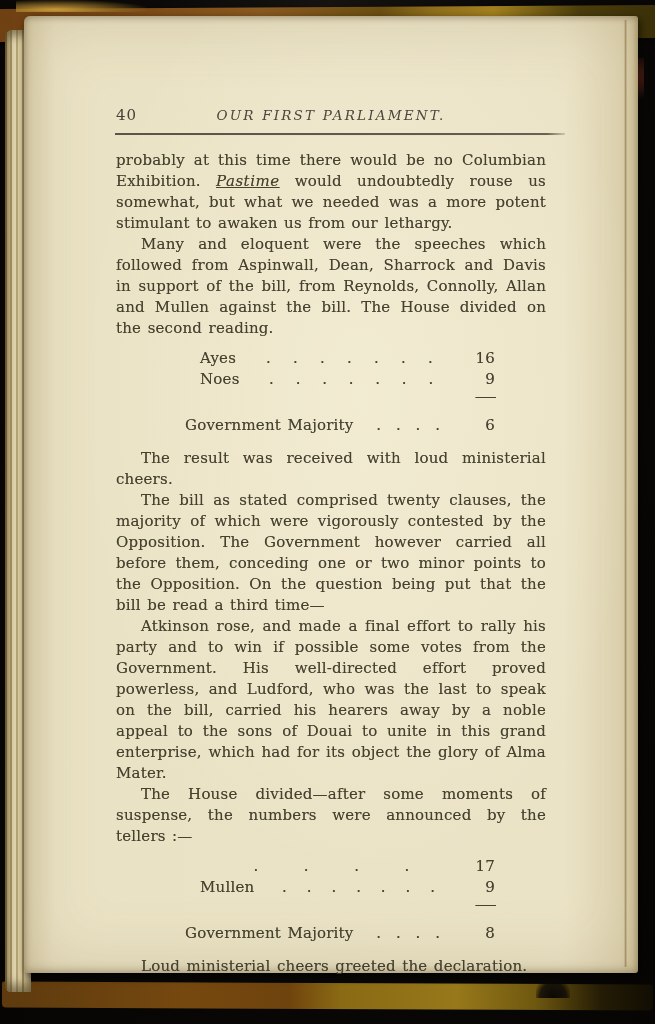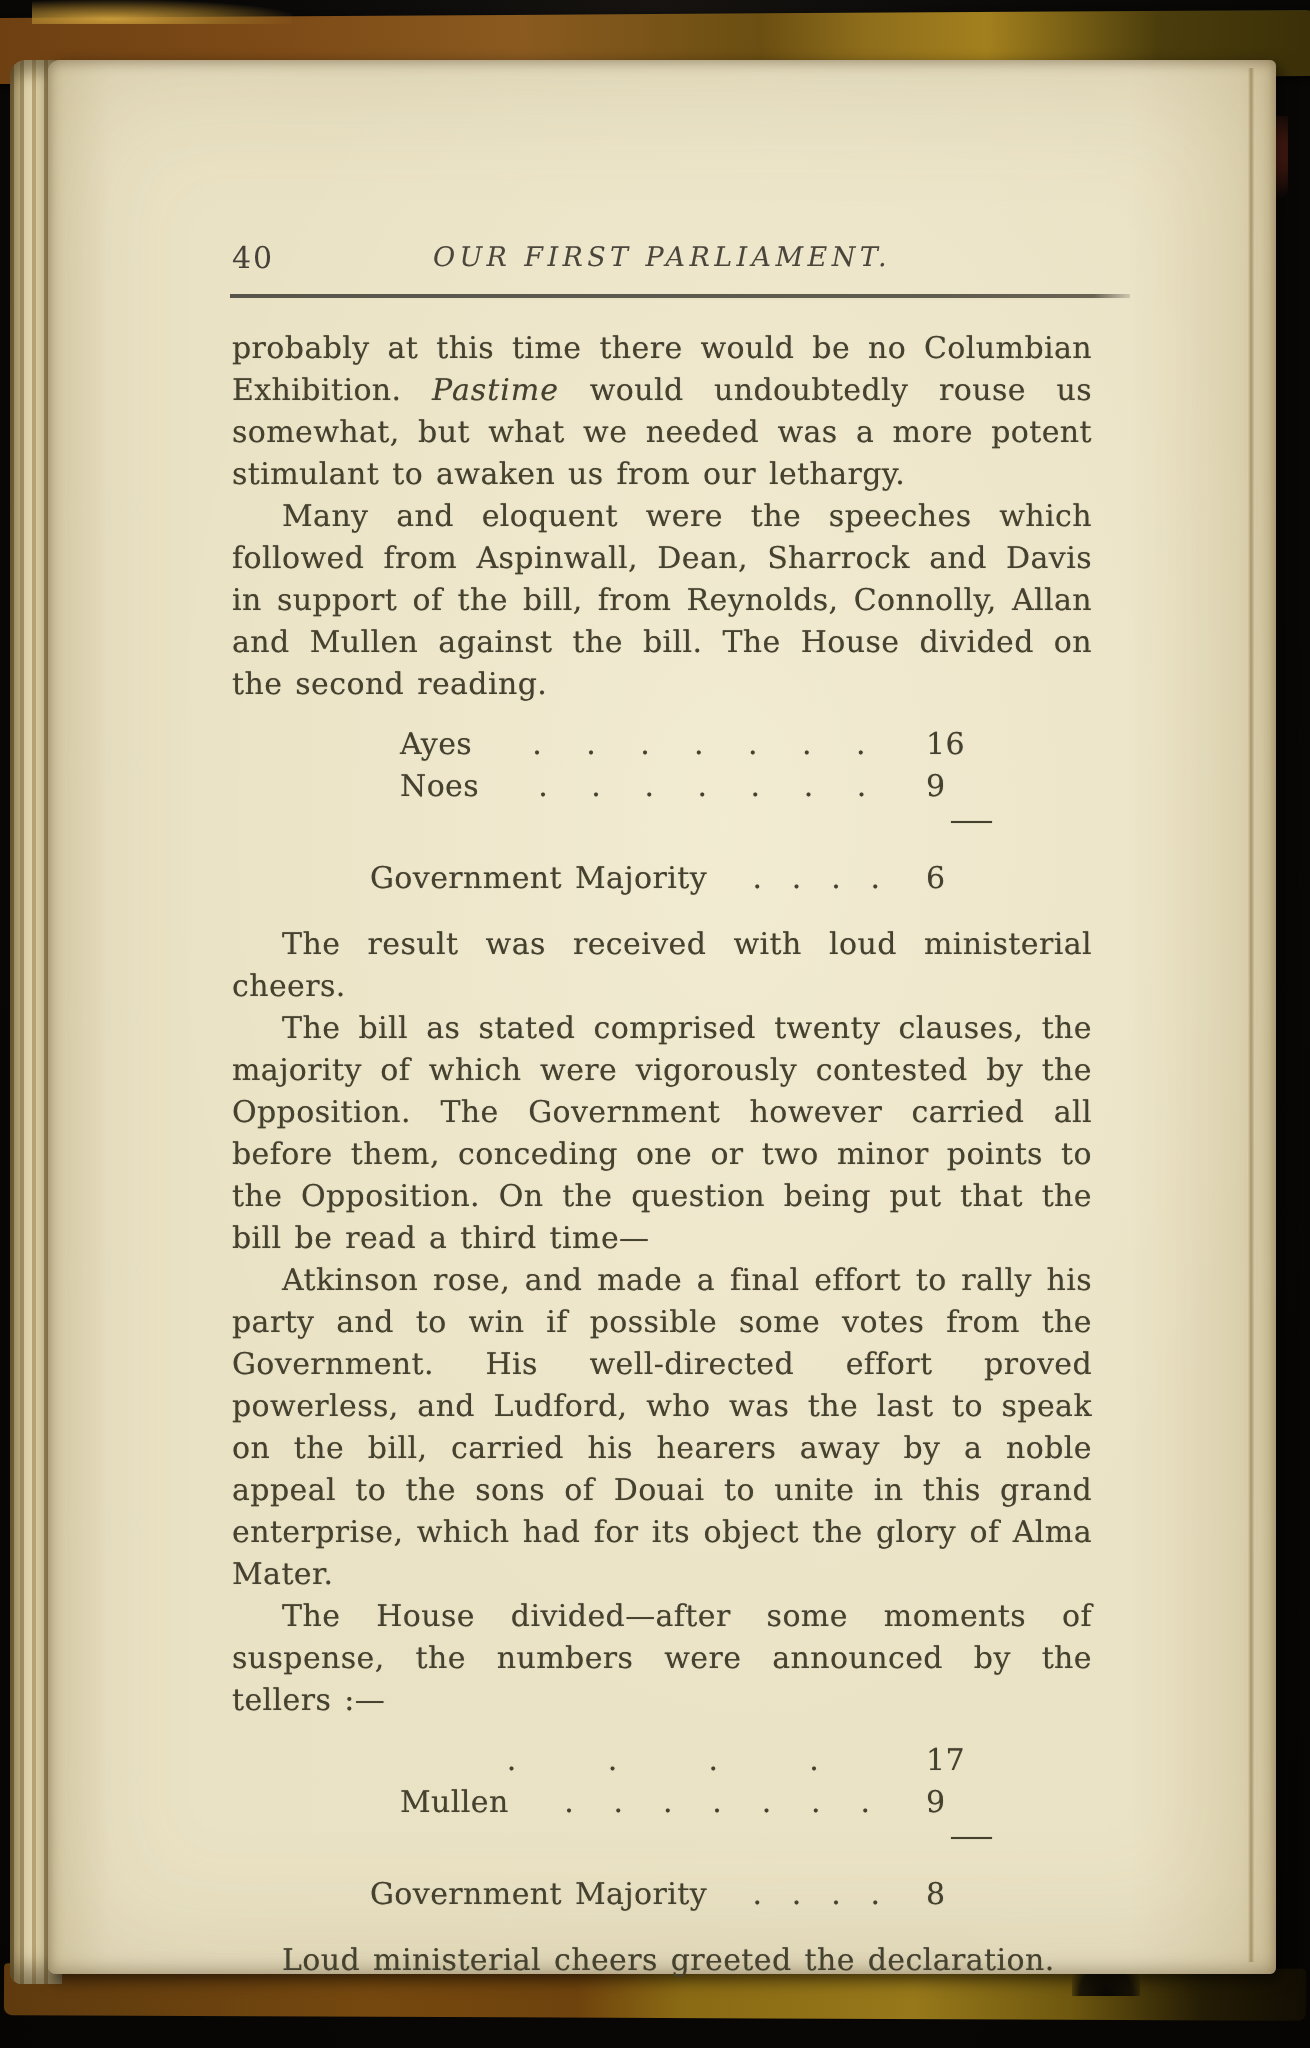--- a/index.html
+++ b/index.html
@@ -48,21 +48,21 @@
     position: absolute; left: 5px; top: 30px; width: 26px; height: 962px;
     background: repeating-linear-gradient(90deg,
       #8a7648 0 2px, #c9b989 2px 5px, #a8956a 5px 7px,
       #e0d4ac 7px 11px, #b6a375 11px 13px, #d8cba0 13px 17px,
       #a08c5e 17px 19px, #cfc094 19px 26px);
     border-radius: 8px 0 0 6px;
     box-shadow: inset 0 6px 8px rgba(60,45,20,.5), inset 0 -8px 10px rgba(60,45,20,.5);
   }
   
   .page {
-    position: absolute; left: 24px; top: 30px; width: 614px; height: 957px;
+    position: absolute; left: 24px; top: 16px; width: 614px; height: 957px;
     background:
       radial-gradient(ellipse at 55% 40%, rgba(255,252,235,.35) 0%, rgba(0,0,0,0) 60%),
       linear-gradient(to right, #ddd2ae 0%, #eae2c4 5%, #ebe3c6 88%, #e2d8b6 97%, #d6c9a2 100%),
       #e9e1c3;
     box-shadow:
       inset 0 0 70px rgba(120,95,50,.22),
       inset 0 2px 6px rgba(90,70,40,.35),
       inset 0 -3px 8px rgba(90,70,40,.3),
       2px 3px 8px rgba(0,0,0,.6);
     border-radius: 6px 3px 3px 4px;
@@ -98,21 +98,21 @@
   .page-body {
     margin-top: 15px;
     font-size: 15px; line-height: 21px;
     text-align: justify;
     word-spacing: 1.5px; letter-spacing: .2px;
     color: #45412f;
     text-shadow: 0 0 .4px rgba(69,65,47,.5);
   }
   .para { margin: 0; }
   .para.indent { text-indent: 25px; }
-  .para .italic { font-style: italic; letter-spacing: .5px; }
+  .para .italic { font-style: italic; letter-spacing: .5px; text-decoration: underline; }
   
   .division { margin: 9px 0 12px 0; }
   .div-row {
     display: flex; align-items: baseline;
     padding-left: 84px; margin-right: 51px;
     line-height: 21px; white-space: nowrap;
   }
   .div-row.total { padding-left: 69px; margin-top: 12px; }
   .div-label { flex: 0 0 auto; }
   .div-dots {
@@ -121,21 +121,21 @@
   }
   .div-dots i { font-style: normal; }
   .div-sep {
     text-align: right; margin-right: 49px;
     line-height: 13px; height: 13px;
   }
   .div-sep span {
     display: inline-block; transform: scaleX(1.5); transform-origin: right center;
     letter-spacing: 0;
   }
-  .div-value { flex: 0 0 32px; }
+  .div-value { flex: 0 0 32px; text-align: right; }
 </style>
 </head>
 <body>
 
 <div class="scene">
   <div class="cover-top"></div>
   <div class="fray-top-left"></div>
   <div class="worn-corner-tr"></div>
   <div class="cover-bottom"></div>
   <div class="cover-bottom-notch"></div>

